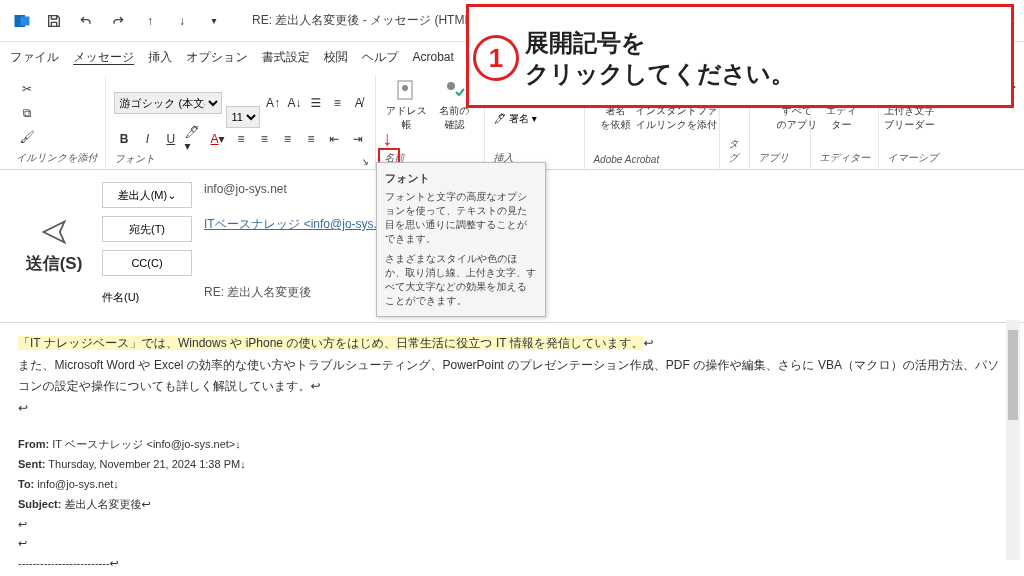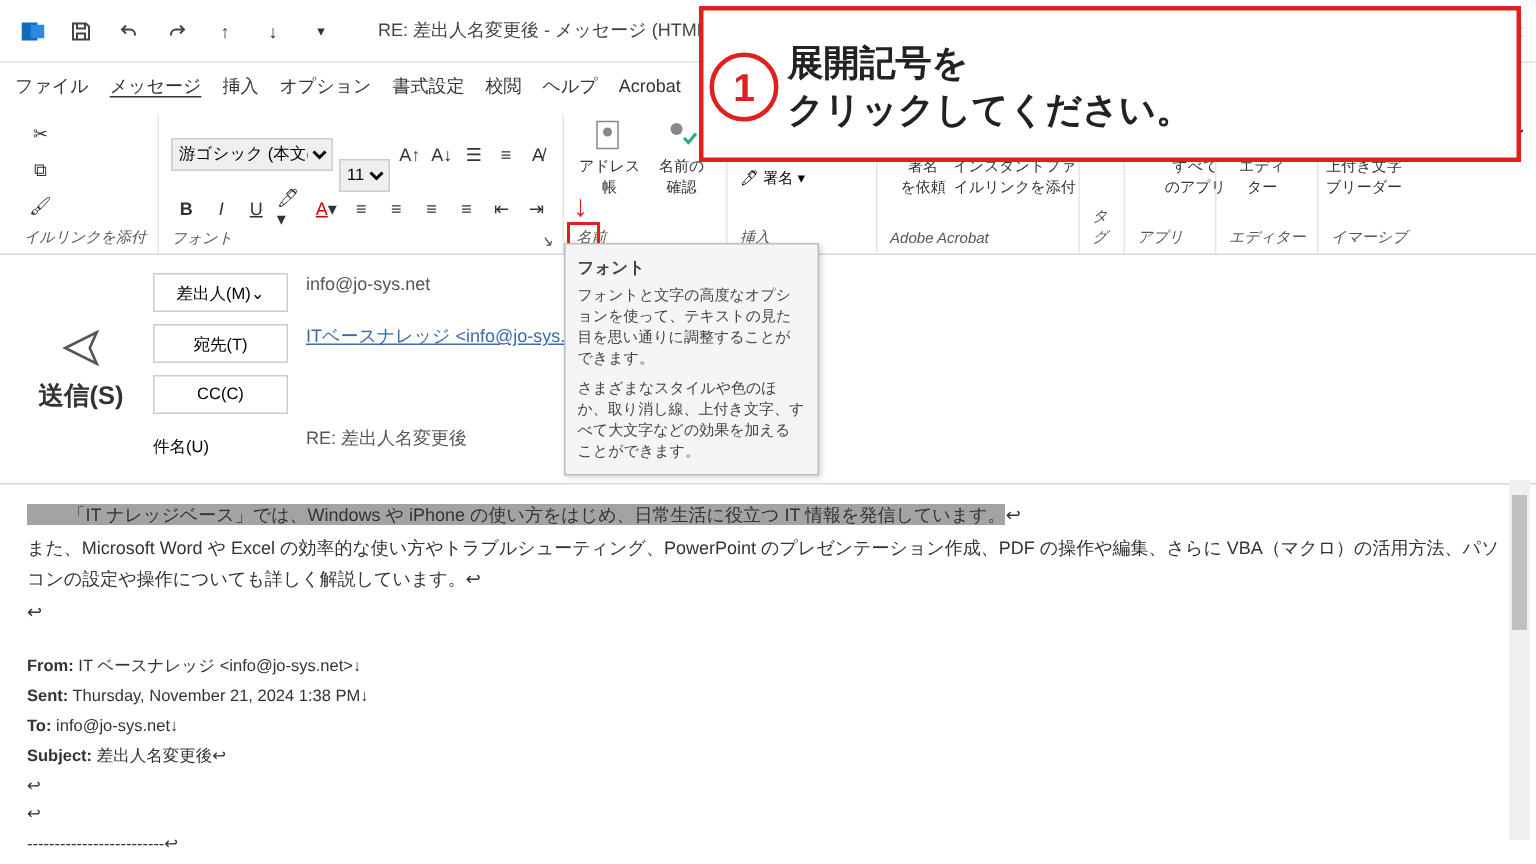--- a/index.html
+++ b/index.html
@@ -27,21 +27,21 @@
 .compose { padding: 12px 18px; display: flex; gap: 12px; }
 .sendbox { width: 72px; display: flex; flex-direction: column; align-items: center; justify-content: center; gap: 6px; border: 1px solid transparent;}
 .sendbox span { font-size: 17px; color: #333; font-weight: bold;}
 .fields { flex: 1; display: flex; flex-direction: column; gap: 8px; }
 .fieldrow { display: flex; align-items: flex-start; gap: 12px; }
 .fieldrow .k { width: 90px; height: 26px; border: 1px solid #ccc; display: flex; align-items: center; justify-content: center; font-size: 11px;}
 .fieldrow .k.label { border:none; justify-content:flex-start;}
 .fieldrow .v { color: #3a6aa8; text-decoration: underline; font-size: 12px;}
 .fieldrow .v.plain { color: #555; text-decoration: none;}
 .body-area { border-top: 1px solid #d7d7d7; padding: 10px 18px; font-size: 12px; color: #333; line-height: 1.8; position:relative; overflow-y:auto; height: 260px;}
-.body-area .hl { background: #a3a3a3; padding-left: 27px;}
+.body-area .hl { background: #fef9c3;}
 .meta { margin-top: 16px; font-size: 11px;}
 .meta b { font-weight: bold;}
 .tooltip { position: absolute; left: 376px; top: 162px; width: 170px; background: #f5f5f5; border: 1px solid #bbb; padding: 8px; font-size: 10px; color: #444; z-index: 50; box-shadow: 1px 1px 4px rgba(0,0,0,0.2);}
 .tooltip .tt-title { font-weight: bold; margin-bottom: 4px; font-size: 11px;}
 .annotation { position: absolute; left: 466px; top: 4px; width: 548px; height: 104px; background: #fff; border: 3px solid #e02020; z-index: 100; padding: 8px 4px 4px 4px; display:flex; align-items:center; gap:6px;}
 .annotation .circle { width: 46px; height: 46px; border: 3px solid #e02020; border-radius: 50%; display: flex; align-items: center; justify-content: center; font-size: 26px; color: #e02020; font-weight: bold; flex-shrink:0; background:#fff;}
 .annotation .txt { font-size: 24px; font-weight: bold; color: #222; line-height:1.3;}
 .scrollbar { position:absolute; right:4px; top:320px; width:14px; height:240px; background:#f0f0f0;}
 .scrollbar .thumb { position:absolute; top:10px; left:2px; width:10px; height:90px; background:#c0c0c0;}
 </style>

